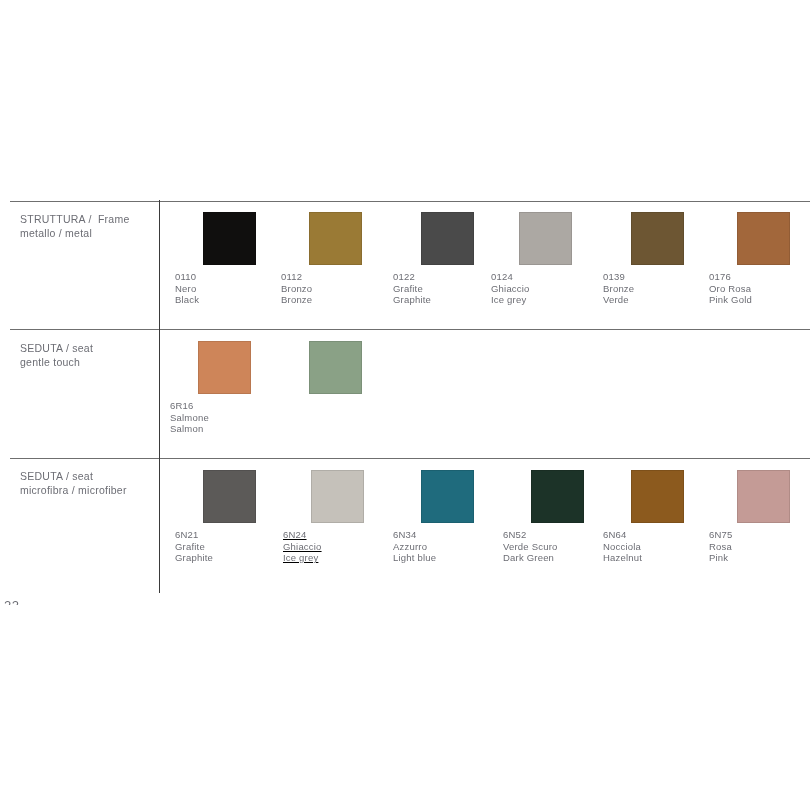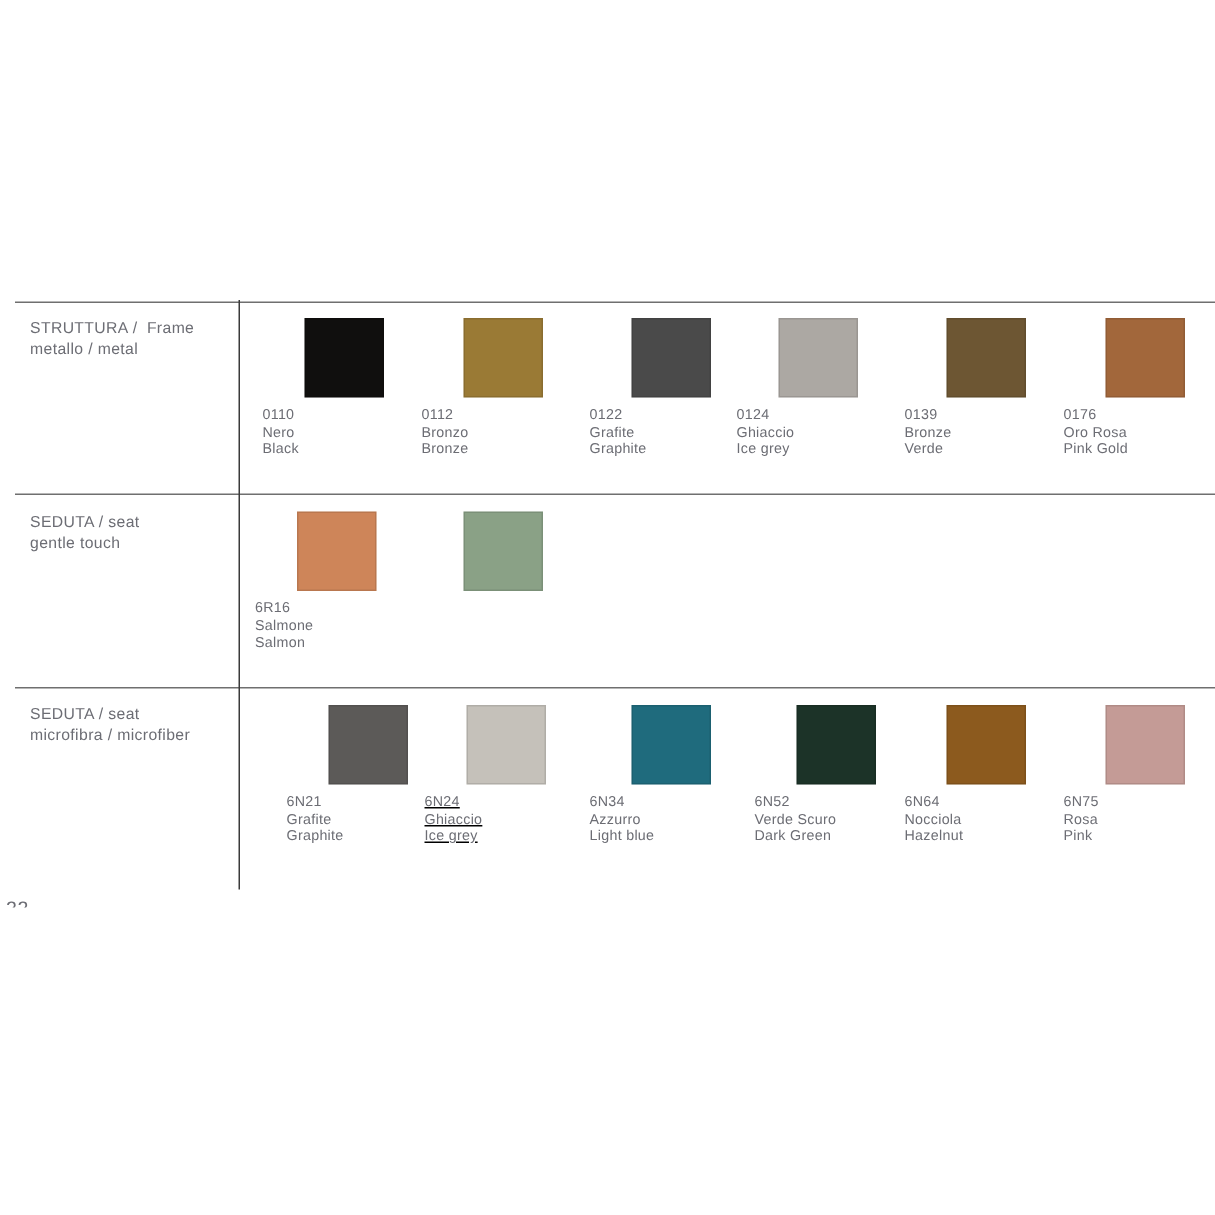--- a/index.html
+++ b/index.html
@@ -189,21 +189,21 @@
           <span>6R16</span>
           <span>Salmone</span>
           <span>Salmon</span>
         </div>
       </div>
       <div class="swatch-cell" style="left: 122px;">
         <div class="swatch-chip" style="background: rgb(138, 161, 134);"></div>
       </div>
     </div>
   <div class="row-swatches" id="row-swatches-2">
-      <div class="swatch-cell" style="left: 32px;">
+      <div class="swatch-cell" style="left: 16px;">
         <div class="swatch-chip" style="background: rgb(92, 90, 88);"></div>
         <div class="swatch-caption">
           <span>6N21</span>
           <span>Grafite</span>
           <span>Graphite</span>
         </div>
       </div>
       <div class="swatch-cell" style="left: 124px; text-decoration: underline;">
         <div class="swatch-chip" style="background: rgb(197, 193, 186);"></div>
         <div class="swatch-caption">

